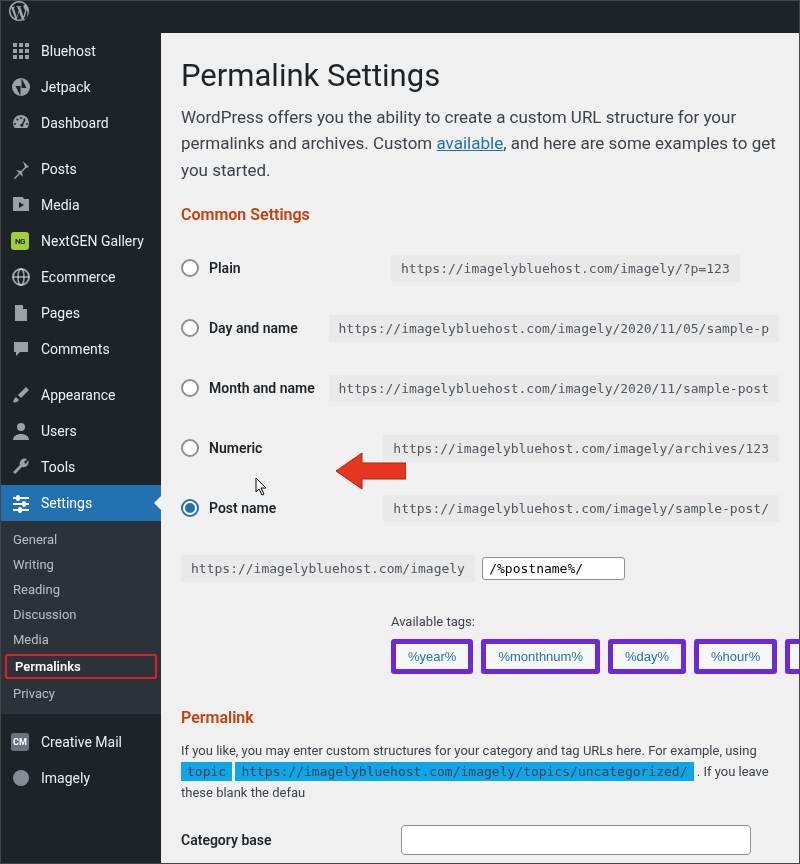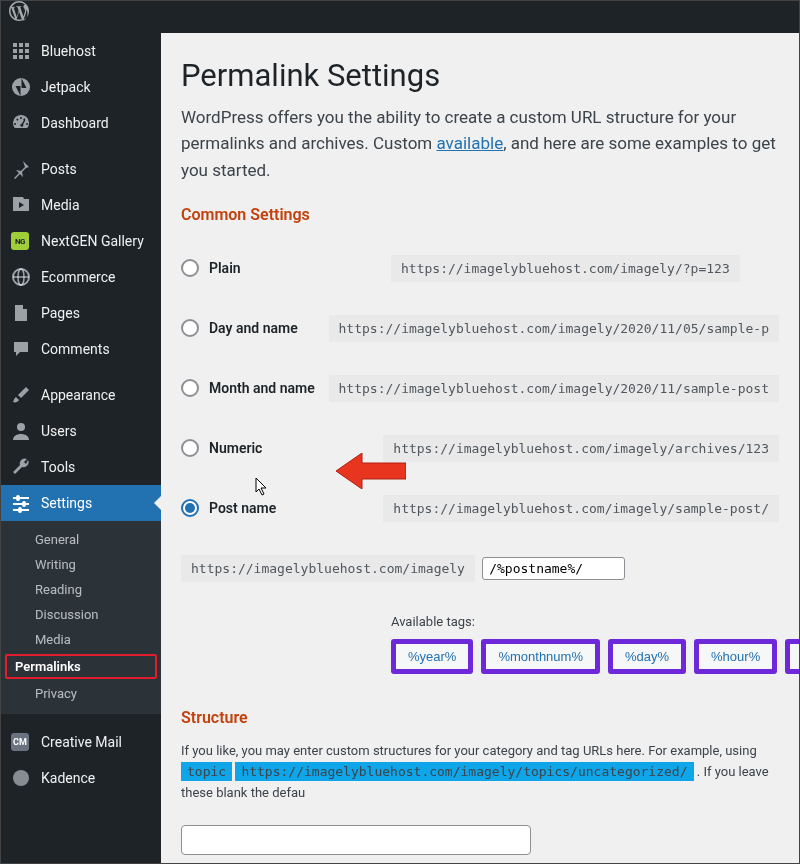--- a/index.html
+++ b/index.html
@@ -78,21 +78,20 @@
   .menu-item .cmlogo { width:18px; height:18px; border-radius:3px; background:#6b7280; display:flex; align-items:center; justify-content:center; color:#fff; font-weight:bold; font-size:9px;}
   .submenu {
     background: #2c3338;
     padding: 6px 0 8px;
   }
   .submenu-item {
     padding: 5px 12px;
     font-size: 13px;
     color: rgba(240,246,252,.7);
     cursor: pointer;
-    margin-left: 22px;
   }
   .submenu-item.highlight {
     color: #fff;
     font-weight: 600;
     border: 2px solid #e11d2e;
     border-radius: 2px;
     margin: 2px 4px;
     padding: 3px 8px;
   }
   
@@ -330,21 +329,21 @@
         <span class="cmlogo">CM</span>
       </span>
     <span>Creative Mail</span>
   </div>
   <div class="menu-item">
     <span class="mi-icon">
         <svg viewBox="0 0 20 20">
           <circle cx="10" cy="10" r="8" fill="rgba(240,246,252,.5)"></circle>
         </svg>
       </span>
-    <span>Kadence</span>
+    <span>Imagely</span>
   </div>
 </div>
 
 <div class="content">
   <h1 class="title">Permalink Settings</h1>
   <p class="desc">
     <span>WordPress offers you the ability to create a custom URL structure for your permalinks and archives. Custom </span><a href="#">available</a><span>, and here are some examples to get you started.</span>
   </p>
 
   <h2 class="section">Common Settings</h2>
@@ -396,26 +395,27 @@
       <div class="tags-row">
         <button class="tagbtn">%year%</button>
         <button class="tagbtn">%monthnum%</button>
         <button class="tagbtn">%day%</button>
         <button class="tagbtn">%hour%</button>
         <button class="tagbtn">%minute%</button>
       </div>
     </div>
   </div>
 
-  <h2 class="section" style="margin-top:34px;">Structure</h2>
+  <h2 class="section" style="margin-top:34px;">Permalink</h2>
   <p class="opt-desc">
     <span>If you like, you may enter custom structures for your category and tag URLs here. For example, using </span><code>topic</code><span> </span><code>https://imagelybluehost.com/imagely/topics/uncategorized/</code><span> . If you leave these blank the defau</span>
   </p>
 
   <div class="base-row">
+    <div class="blabel">Category base</div>
     <input type="text" style="">
   </div>
   <div class="base-row">
     <input type="text" style="">
   </div>
 </div>
 
 <svg class="arrow" width="70" height="36">
   <path d="M70 10 L70 26 L26 26 L26 36 L0 18 L26 0 L26 10 Z" fill="#e8351f" stroke="#b01e0e" stroke-width="1"></path>
 </svg>

